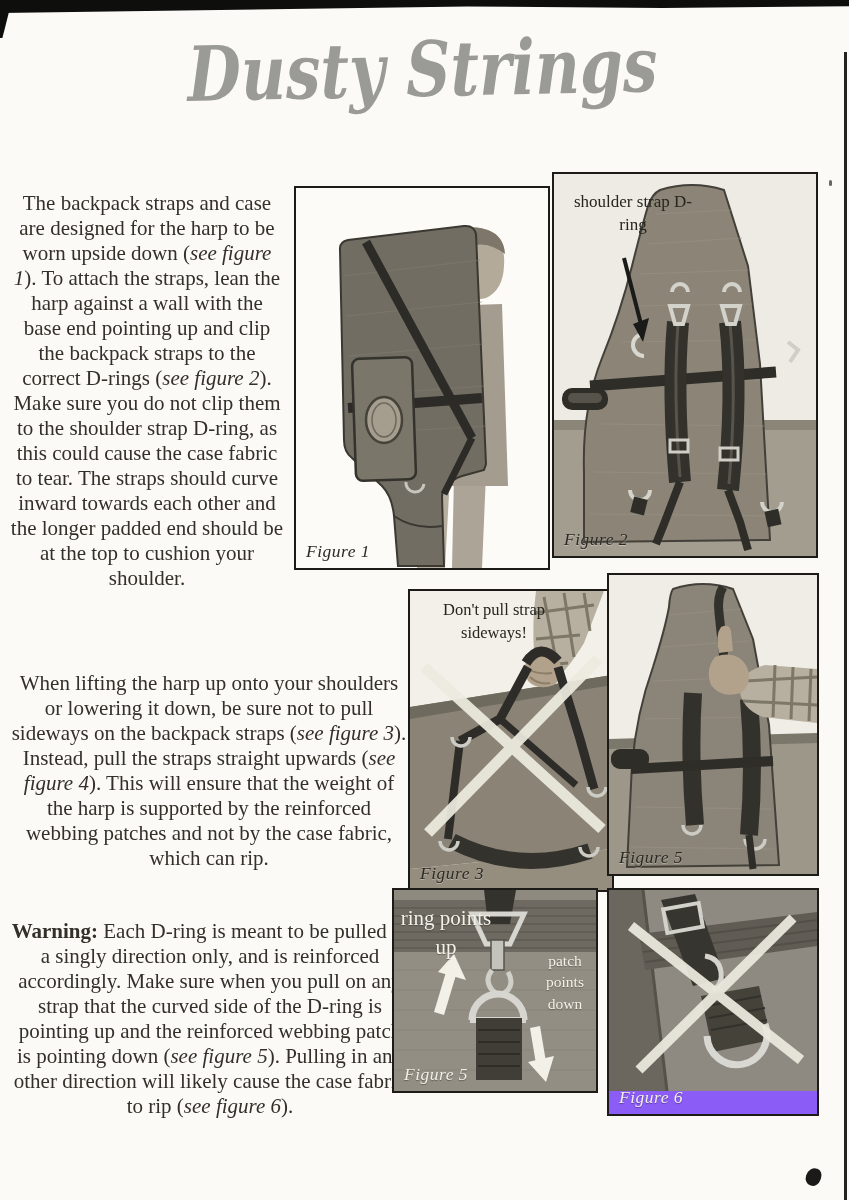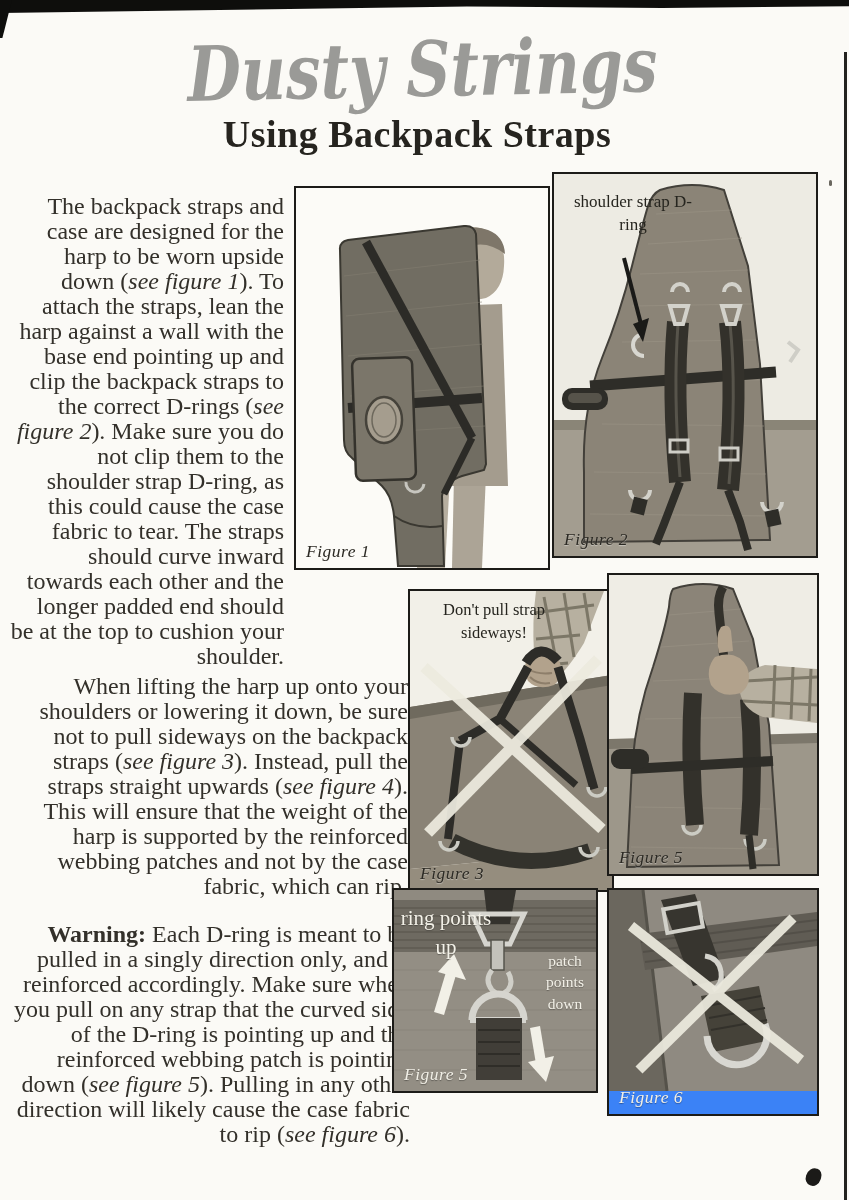--- a/index.html
+++ b/index.html
@@ -15,28 +15,28 @@
     clip-path:polygon(0 0,100% 0,20% 100%,0 100%);}
   .scan-right-line{position:absolute;left:844px;top:52px;width:3px;height:1148px;background:#23221f;}
   .scan-right-tick{position:absolute;left:829px;top:180px;width:3px;height:6px;background:#6a675f;border-radius:2px;}
   .scan-dot{position:absolute;left:806px;top:1168px;width:15px;height:18px;background:#1b1a18;
     border-radius:58% 45% 52% 48%;transform:rotate(18deg);}
   
   .logo-wrap{position:absolute;left:168px;top:18px;width:510px;height:110px;}
   .page-title{position:absolute;left:0;top:112px;width:834px;text-align:center;margin:0;
     font-size:38px;font-weight:bold;letter-spacing:.5px;color:#26241f;}
   
-  .para{position:absolute;font-size:24px;line-height:25px;text-align:right;}
+  .para{position:absolute;font-size:21px;line-height:25px;text-align:center;}
   .para i{font-style:italic;}
   .p1{left:10px;top:170px;width:274px;}
   .p2{left:10px;top:650px;width:398px;}
   .p3{left:10px;top:898px;width:400px;}
   .p3 .warn{font-weight:bold;}
   
-  .fig{position:absolute;border:2px solid #1c1b18;background:#3b82f6;box-sizing:border-box;}
+  .fig{position:absolute;border:2px solid #1c1b18;background:#8b5cf6;box-sizing:border-box;}
   .fig svg{display:block;}
   .fig-caption{position:absolute;left:10px;bottom:6px;font-style:italic;font-size:17.5px;
     color:#2c2a24;letter-spacing:.5px;text-shadow:0 1px 1px rgba(255,255,255,.4);}
   .fig-caption.light{color:#f1efe6;text-shadow:0 1px 1px rgba(0,0,0,.35);}
   .fig1{left:282px;top:174px;width:256px;height:384px;}
   .fig2{left:552px;top:172px;width:266px;height:386px;}
   .fig3{left:392px;top:573px;width:206px;height:303px;}
   .fig4{left:607px;top:573px;width:212px;height:303px;}
   .fig5{left:392px;top:888px;width:206px;height:205px;}
   .fig6{left:607px;top:888px;width:212px;height:228px;}
@@ -56,21 +56,20 @@
   <div class="scan-corner"></div>
   <div class="scan-right-line"></div>
   <div class="scan-right-tick"></div>
   <div class="scan-dot"></div>
 
   <div class="logo-wrap">
     <svg width="510" height="110" viewBox="0 0 510 110">
       <text x="255" y="78" text-anchor="middle" font-family="DejaVu Serif, serif" font-style="italic" font-weight="bold" font-size="76" fill="#9a9a97" textLength="470" lengthAdjust="spacingAndGlyphs" transform="rotate(-1.2 255 78)">Dusty Strings</text>
     </svg>
   </div>
-  <h1 class="page-title">Using Backpack Straps</h1>
 
   <p class="para p1"><span>The backpack straps and case are designed  for the harp to be worn upside down (</span><i>see figure 1</i><span>). To attach the straps, lean the harp against a wall with the base end pointing up and clip the backpack straps to the correct D-rings (</span><i>see figure 2</i><span>). Make sure you do not clip them to the shoulder strap D-ring, as this could cause the case fabric to tear. The straps should curve inward towards each other and the longer padded end should be at the top to cushion your shoulder.</span></p>
 
   <p class="para p2"><span>When lifting the harp up onto your shoulders or lowering it down, be sure not to pull sideways on the backpack straps (</span><i>see figure 3</i><span>). Instead, pull the straps straight upwards (</span><i>see figure 4</i><span>). This will ensure that the weight of the harp is supported by the reinforced webbing patches and not by the case fabric, which can rip.</span></p>
 
   <p class="para p3"><span class="warn">Warning:</span><span> Each D-ring is meant to be pulled in a singly direction only, and is reinforced accordingly. Make sure when you pull on any strap that the curved side of the D-ring is pointing up and the reinforced webbing patch is pointing down (</span><i>see figure 5</i><span>). Pulling in any other direction will likely cause the case fabric to rip (</span><i>see figure 6</i><span>).</span></p>
 
   <figure class="fig fig1" style="margin:12px">
     <svg width="252" height="380" viewBox="0 0 252 380">
       <rect width="252" height="380" fill="#fcfbf7"></rect>

